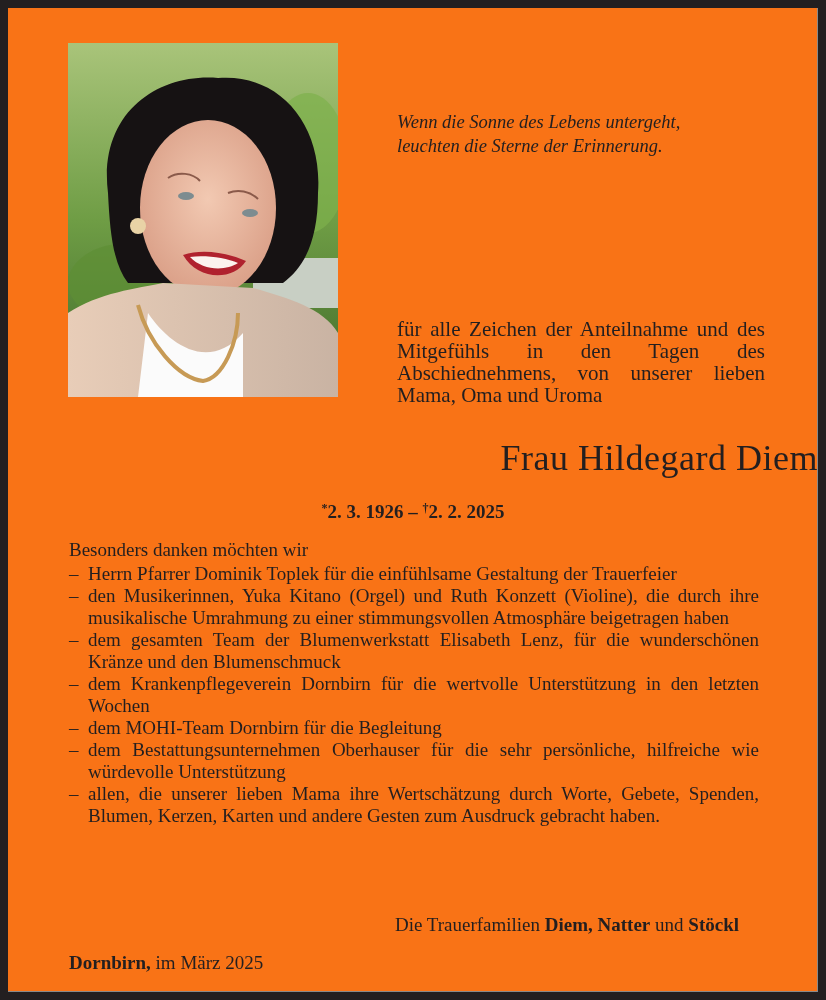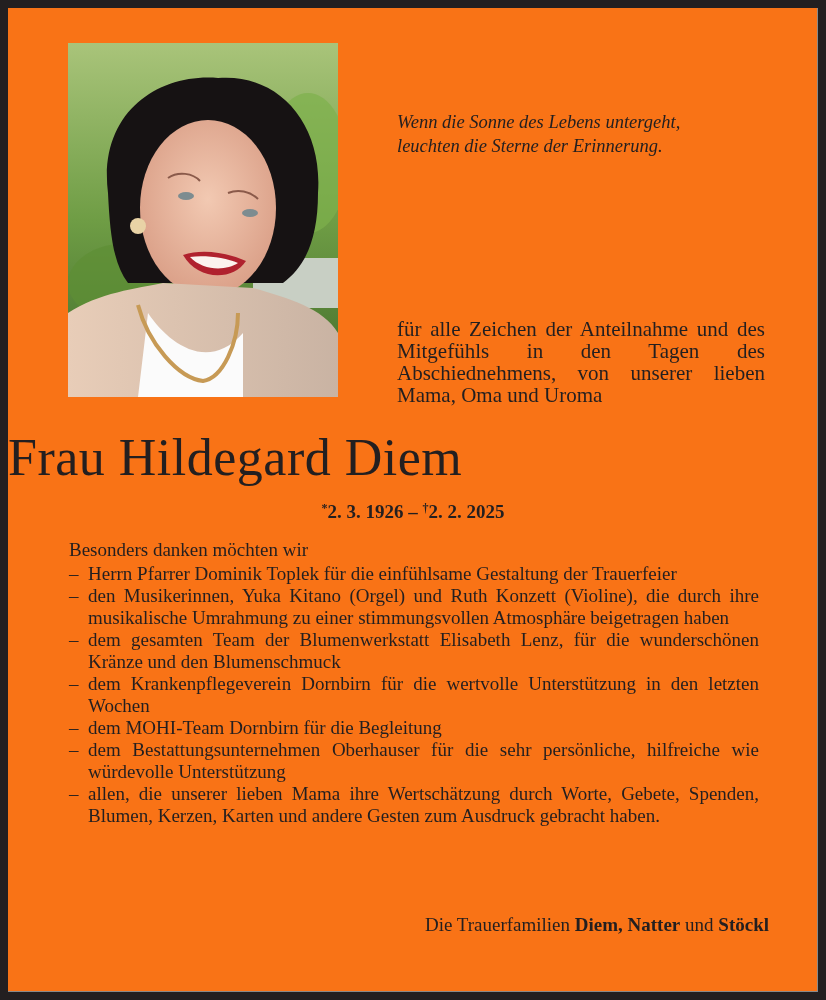--- a/index.html
+++ b/index.html
@@ -20,40 +20,40 @@
     }
     .thanks-title {
       position: absolute; left: 389px; top: 266px;
       font-size: 21px; line-height: 26px;
     }
     .thanks-body {
       position: absolute; left: 389px; top: 310px; width: 368px;
       font-size: 21px; line-height: 22px; text-align: justify; text-align-last: left;
     }
     .name {
-      position: absolute; left: 0; top: 418px; width: 810px; text-align: left;
-      font-size: 52px; line-height: 64px; letter-spacing: 0.5px;
+      position: absolute; left: 0; top: 418px; width: 810px; text-align: right;
+      font-size: 36px; line-height: 64px; letter-spacing: 0.5px;
     }
     .dates {
       position: absolute; left: 0; top: 488px; width: 810px; text-align: center;
       font-size: 19px; font-weight: bold; line-height: 24px;
     }
     .dates sup { font-size: 12px; vertical-align: 6px; font-weight: bold; }
     .intro {
       position: absolute; left: 61px; top: 531px;
       font-size: 19px; line-height: 22px;
     }
     .list {
       position: absolute; left: 61px; top: 555px; width: 690px; list-style: none;
       font-size: 19px; line-height: 22px;
     }
     .list li { position: relative; padding-left: 19px; text-align: justify; text-align-last: left; }
     .list li::before { content: "–"; position: absolute; left: 0; top: 0; }
     .signature {
-      position: absolute; right: 48px; top: 905px;
+      position: absolute; right: 78px; top: 905px;
       font-size: 19px; line-height: 24px;
     }
     .place {
       position: absolute; left: 61px; top: 943px;
       font-size: 19px; line-height: 24px;
     }
     b { font-weight: bold; }
   </style>
 </head>
 <body>
@@ -118,14 +118,17 @@
     <li>dem Krankenpflegeverein Dornbirn für die wertvolle Unterstützung in den letzten Wochen</li>
     <li>dem MOHI-Team Dornbirn für die Begleitung</li>
     <li>dem Bestattungsunternehmen Oberhauser für die sehr persönliche, hilfreiche wie würdevolle Unterstützung</li>
     <li>allen, die unserer lieben Mama ihre Wertschätzung durch Worte, Gebete, Spenden, Blumen, Kerzen, Karten und andere Gesten zum Ausdruck gebracht haben.</li>
   </ul>
 
   <div class="signature">
     <span>Die Trauerfamilien </span><b>Diem, Natter</b><span> und </span><b>Stöckl</b>
   </div>
 
+  <div class="place">
+    <b>Dornbirn,</b><span> im März 2025</span>
+  </div>
 
 </div>
 
 </body></html>

